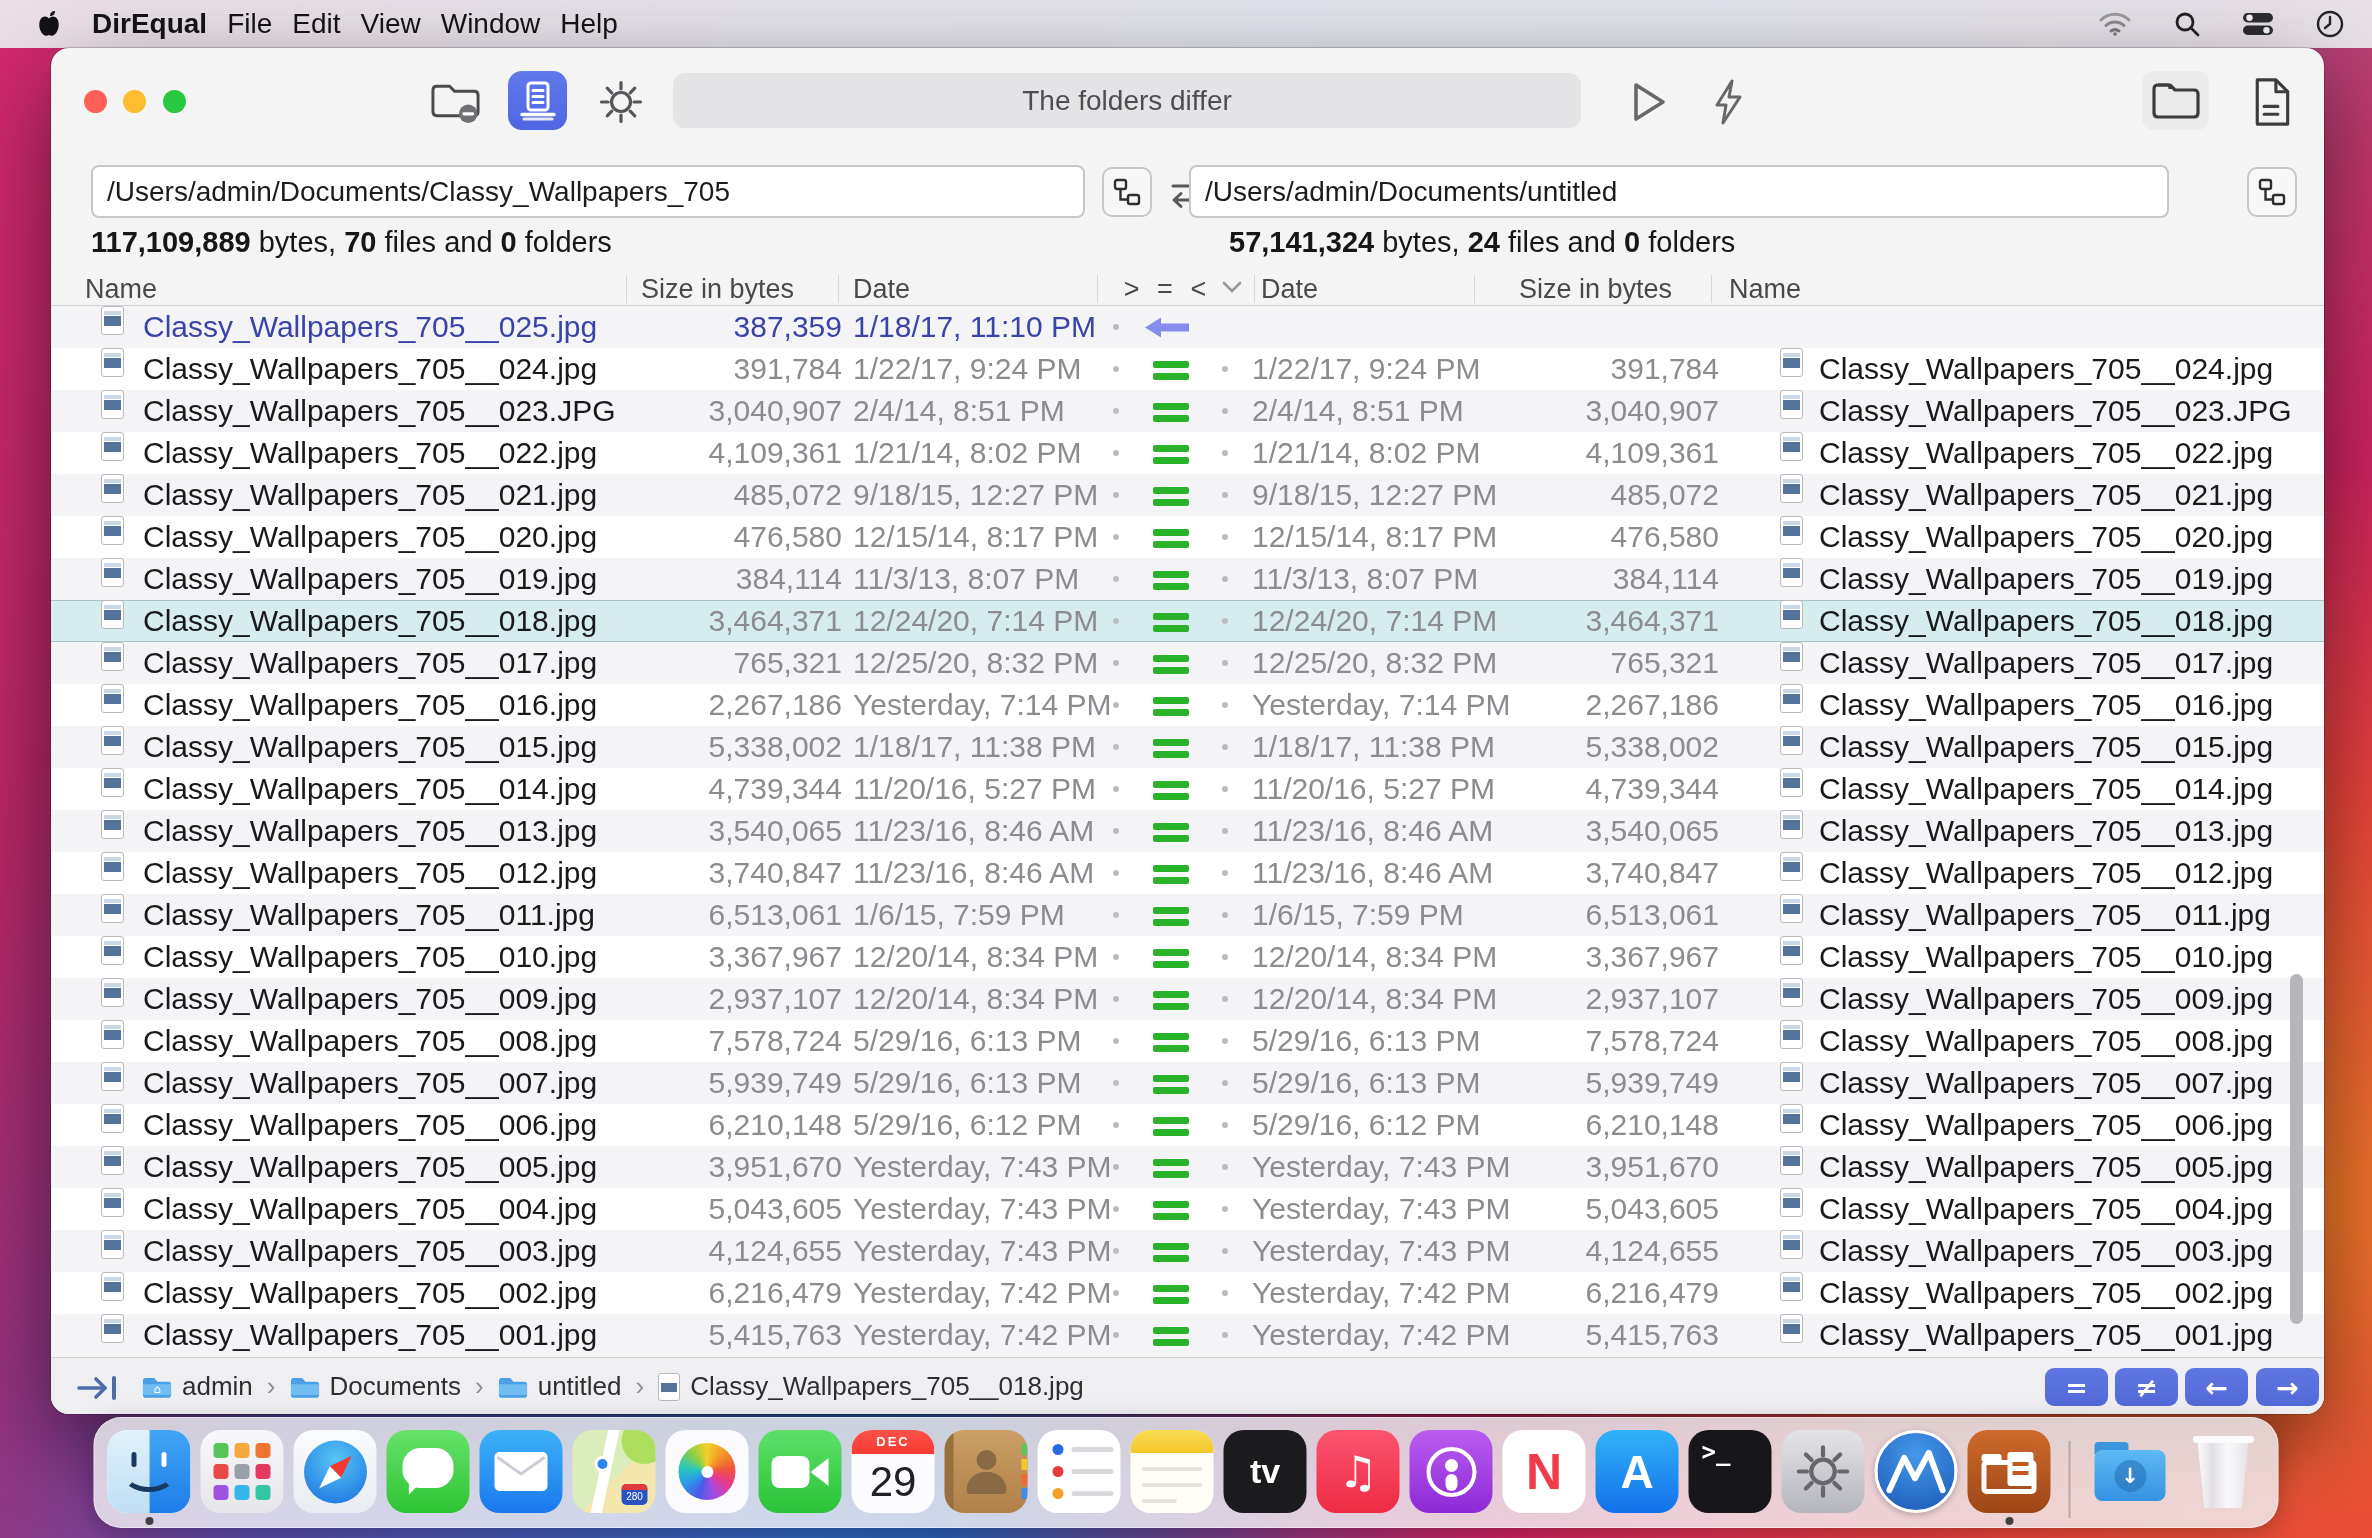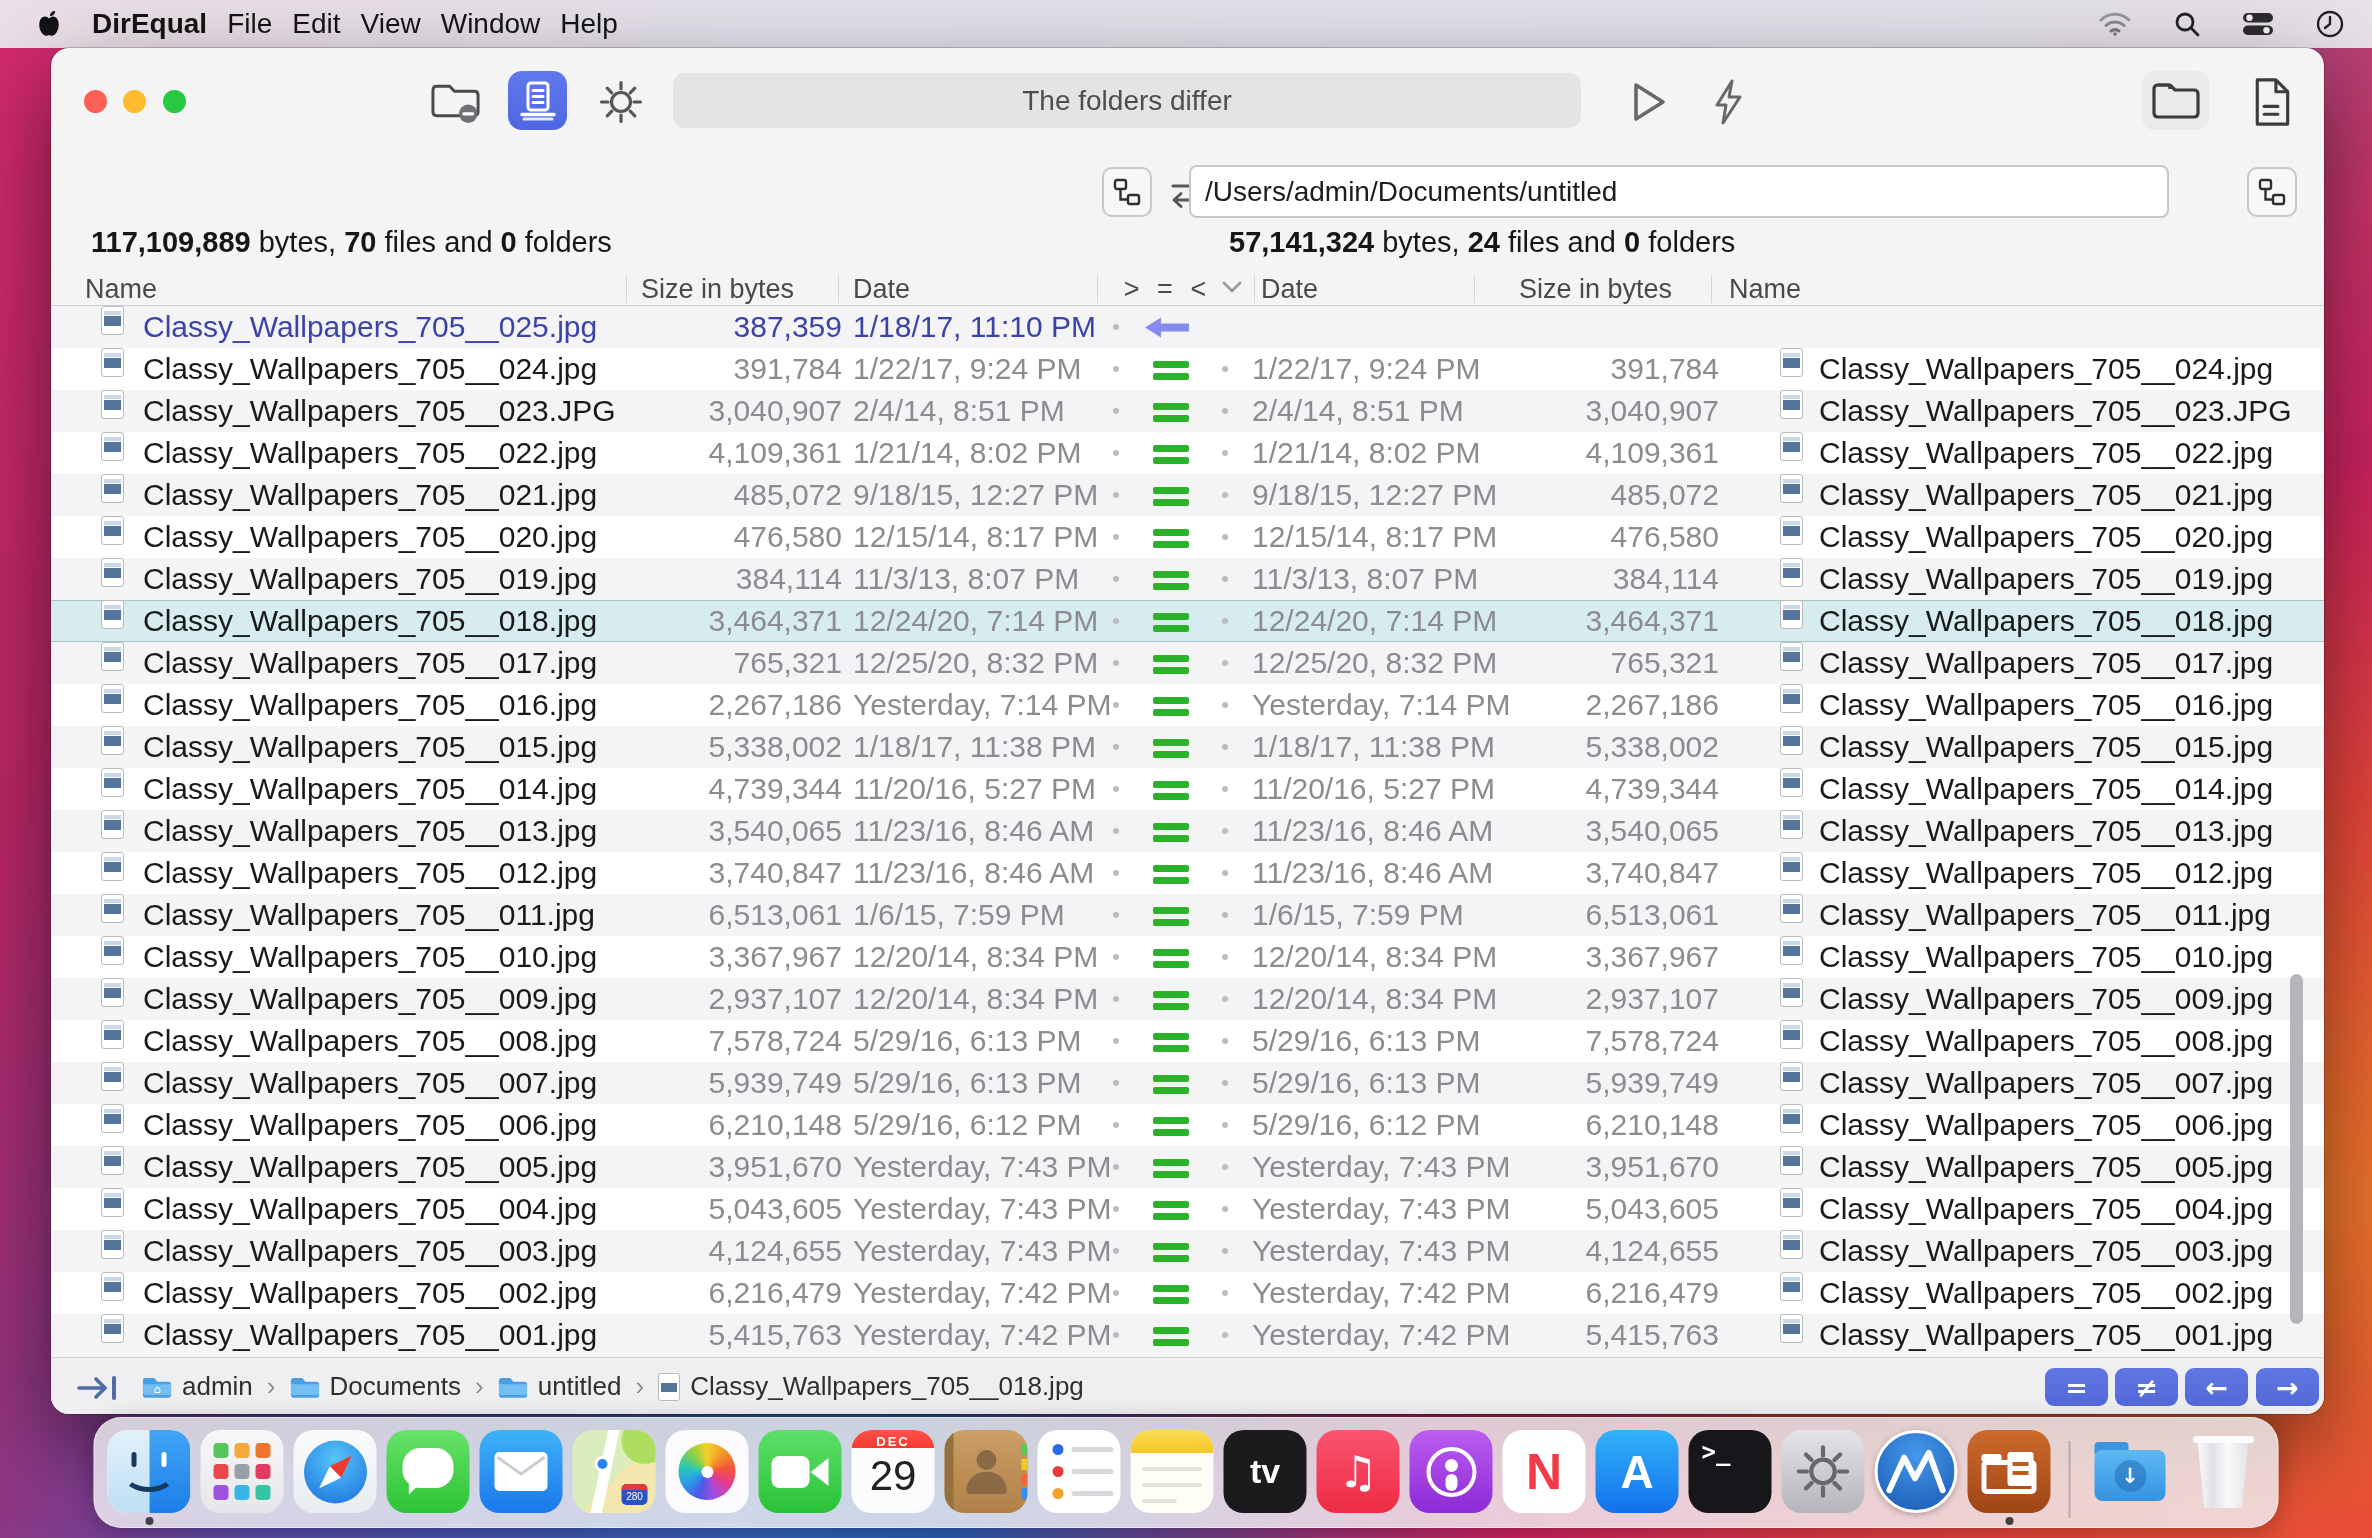--- a/index.html
+++ b/index.html
@@ -231,20 +231,21 @@
         </svg>
     </div>
     <div class="tbtn" id="btn-report">
       <svg width="42" height="51" viewBox="0 0 42 52">
           <path d="M7 3 h19 l12 12 v33 H7 z" fill="none" stroke="#3c3c3f" stroke-width="3.2" stroke-linejoin="round"></path>
           <path d="M26 3 v12 h12" fill="none" stroke="#3c3c3f" stroke-width="3.2" stroke-linejoin="round"></path>
           <path d="M14 30 h14 M14 38 h14" stroke="#3c3c3f" stroke-width="3.2" stroke-linecap="round"></path>
         </svg>
     </div>
 
+    <input class="pathfield" id="path-left" readonly="" value="/Users/admin/Documents/Classy_Wallpapers_705" style="">
     <div class="treebtn" id="treebtn-left">
       <svg width="28" height="28" viewBox="0 0 28 28" fill="none" stroke="#2e2e30" stroke-width="2.4">
           <rect x="2" y="2" width="11" height="9" rx="2"></rect>
           <rect x="15" y="17" width="11" height="9" rx="2"></rect>
           <path d="M7.5 11 v10.5 h7.5"></path>
         </svg>
     </div>
     <div id="swapbtn">
       <svg width="42" height="34" viewBox="0 0 42 34" fill="none" stroke="#58585b" stroke-width="3" stroke-linecap="round" stroke-linejoin="round">
           <path d="M4 10 h32 M30 3.5 L37 10 L30 16.5"></path>
@@ -805,21 +806,21 @@
         </div>
       </div>
       <div class="dock-item" title="FaceTime">
         <div class="dk" style="background:linear-gradient(180deg,#5de069,#2ac238)">
           <div style="position:absolute;left:13px;top:26px;width:38px;height:32px;background:#fff;border-radius:8px"></div>
           <div style="position:absolute;left:52px;top:28px;width:0;height:0;border-top:14px solid transparent;border-bottom:14px solid transparent;border-right:18px solid #fff"></div>
         </div>
       </div>
       <div class="dock-item" title="Calendar">
         <div class="dk" style="background:#fcfcfe">
-          <div style="height:18px;background:linear-gradient(180deg,#ff5148,#f43b33);color:#fff;font-size:13px;font-weight:bold;text-align:center;line-height:24px;letter-spacing:2px">DEC</div>
+          <div style="height:24px;background:linear-gradient(180deg,#ff5148,#f43b33);color:#fff;font-size:13px;font-weight:bold;text-align:center;line-height:24px;letter-spacing:2px">DEC</div>
           <div style="color:#212123;font-size:42px;text-align:center;line-height:55px;font-weight:300">29</div>
         </div>
       </div>
       <div class="dock-item" title="Contacts">
         <div class="dk" style="background:linear-gradient(180deg,#cb9f66,#b08048)">
           <div style="position:absolute;left:0;top:0;bottom:0;width:9px;background:#96713e"></div>
           <div style="position:absolute;left:50%;top:20px;transform:translateX(-50%);width:20px;height:20px;border-radius:50%;background:#8a6a44"></div>
           <div style="position:absolute;left:50%;top:42px;transform:translateX(-50%);width:40px;height:22px;border-radius:20px 20px 4px 4px;background:#8a6a44"></div>
           <div style="position:absolute;right:0;top:14px;width:6px;height:11px;background:#58c85c"></div>
           <div style="position:absolute;right:0;top:29px;width:6px;height:11px;background:#f5c828"></div>

